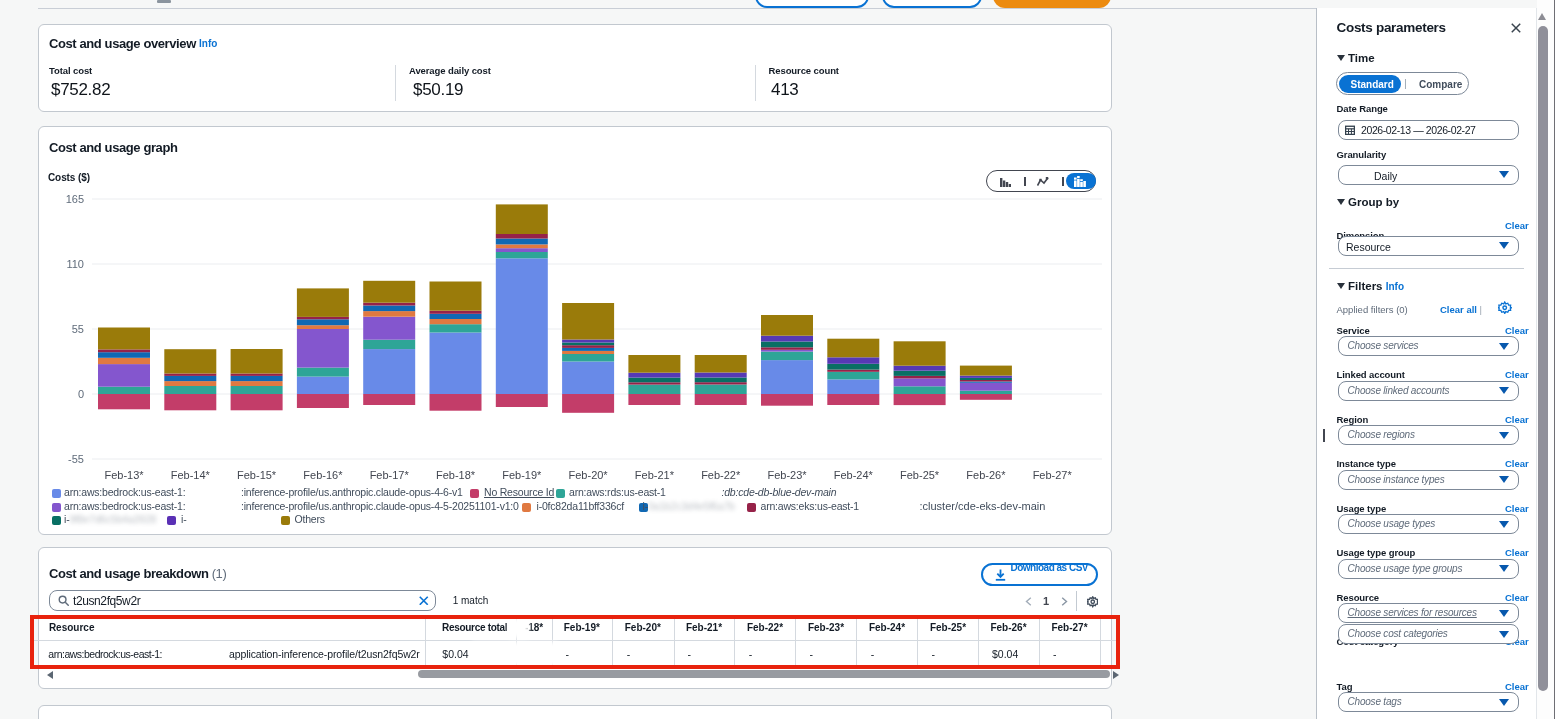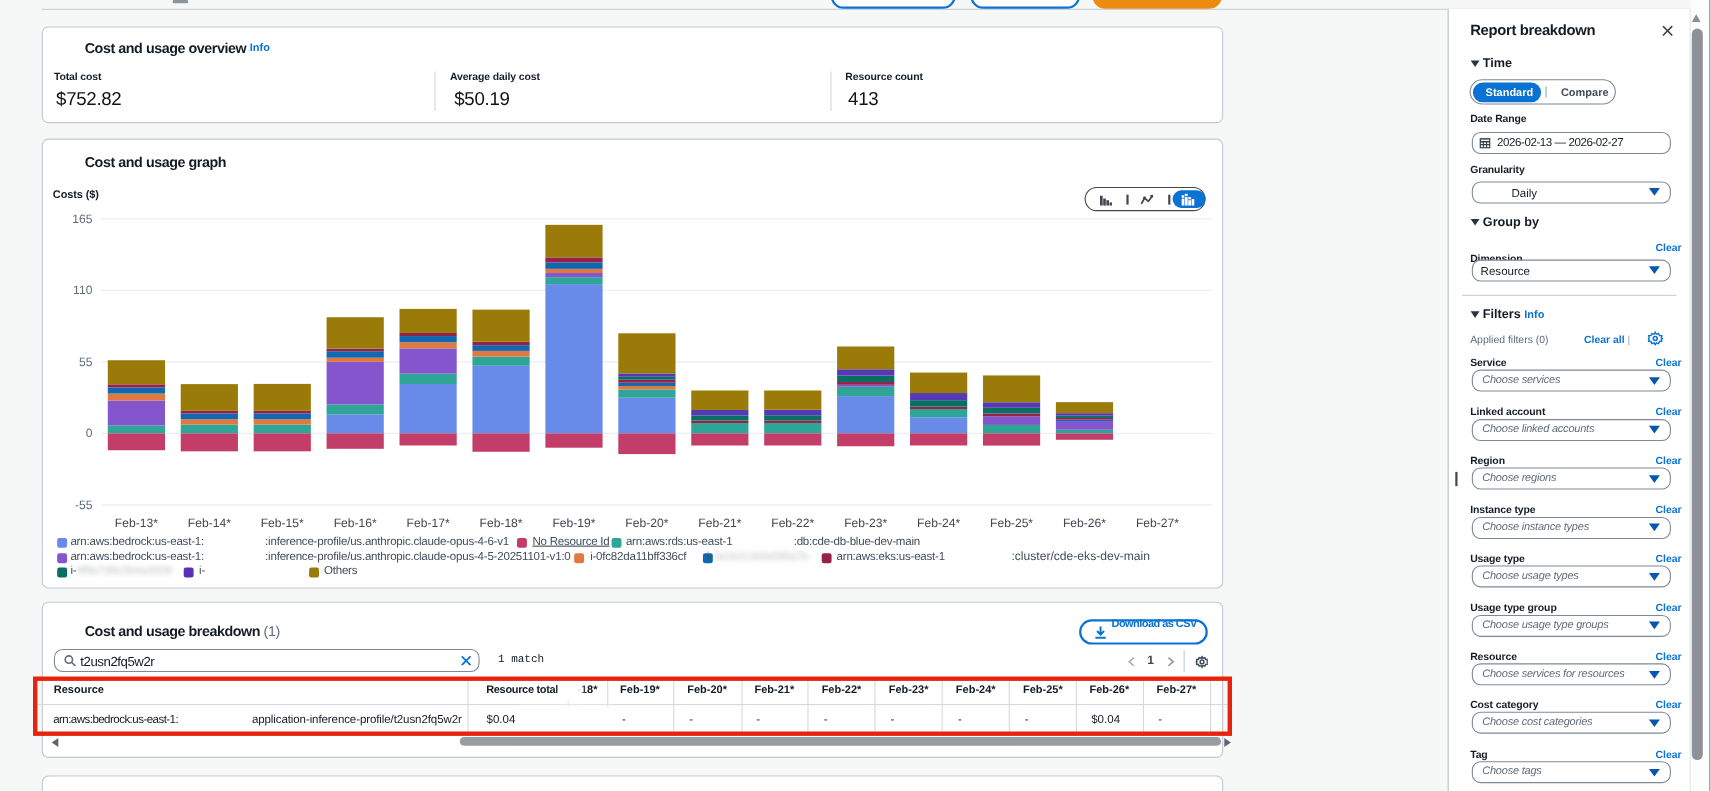--- a/index.html
+++ b/index.html
@@ -3,21 +3,21 @@
 <meta charset="utf-8">
 <style>
 * { margin:0; padding:0; box-sizing:border-box; }
 body { width:1555px; height:719px; overflow:hidden; position:relative;
   font-family:"Liberation Sans", sans-serif; background:#f6f7f7; color:#0f141a; }
 .abs { position:absolute; }
 .card { position:absolute; background:#fff; border:1px solid #c2c8cf; border-radius:6px; }
 .b { font-weight:bold; }
 .blue { color:#0972d3; }
 .gray { color:#5f6b7a; }
-.title { position:absolute; font-size:13px; font-weight:bold; letter-spacing:-0.4px; color:#131b25;margin-left:28px; }
+.title { position:absolute; font-size:13px; font-weight:bold; letter-spacing:-0.4px; color:#131b25; }
 .lbl { position:absolute; font-size:9.5px; font-weight:bold; color:#131b25; letter-spacing:-0.1px; }
 .sel { position:absolute; height:20px; border:1px solid #7d8998; border-radius:8px; background:#fff;
   font-size:10px; color:#5f6b7a; font-style:italic; line-height:18px; padding-left:9px; letter-spacing:-0.2px; }
 .tri { position:absolute; width:0; height:0;
   border-left:5px solid transparent; border-right:5px solid transparent; border-top:7px solid #0758ad; }
 .sel .tri { right:8.5px; top:5.5px; }
 .clr { position:absolute; font-size:9.5px; font-weight:bold; color:#0972d3; }
 .ltx { position:absolute; font-size:10.5px; color:#414d5c; white-space:nowrap; letter-spacing:-0.2px; }
 .blur { filter:blur(2.2px); opacity:0.35; }
 .sech { position:absolute; font-size:11.5px; font-weight:bold; color:#131b25; }
@@ -201,21 +201,21 @@
 <text x="1052.2" y="479" text-anchor="middle" font-size="11" fill="#424650">Feb-27*</text>
 </svg>
 
 <div class="abs" style="left:52px;top:489px;width:9px;height:9px;border-radius:2px;background:#688AE8;"></div>
 <div class="ltx" style="left:64px;top:486px;">arn:aws:bedrock:us-east-1:</div>
 <div class="ltx" style="left:241px;top:486px;">:inference-profile/us.anthropic.claude-opus-4-6-v1</div>
 <div class="abs" style="left:470px;top:489px;width:9px;height:9px;border-radius:2px;background:#C33D69;"></div>
 <div class="ltx" style="left:484px;top:486px;text-decoration:underline;">No Resource Id</div>
 <div class="abs" style="left:555.5px;top:489px;width:9px;height:9px;border-radius:2px;background:#2EA597;"></div>
 <div class="ltx" style="left:569px;top:486px;">arn:aws:rds:us-east-1</div>
-<div class="ltx" style="left:721.5px;top:486px;">:db:cde-db-blue-dev-main</div>
+<div class="ltx" style="left:721.5px;top:486px;font-style:italic;">:db:cde-db-blue-dev-main</div>
 
 <div class="abs" style="left:52px;top:502.5px;width:9px;height:9px;border-radius:2px;background:#8456CE;"></div>
 <div class="ltx" style="left:64px;top:499.5px;">arn:aws:bedrock:us-east-1:</div>
 <div class="ltx" style="left:241px;top:499.5px;">:inference-profile/us.anthropic.claude-opus-4-5-20251101-v1:0</div>
 <div class="abs" style="left:522px;top:502.5px;width:9px;height:9px;border-radius:2px;background:#E07941;"></div>
 <div class="ltx" style="left:536.5px;top:499.5px;">i-0fc82da11bff336cf</div>
 <div class="abs" style="left:639px;top:502.5px;width:9px;height:9px;border-radius:2px;background:#1068B3;"></div>
 <div class="ltx" style="left:642.5px;top:499.5px;">i-<span class="blur">0a1b2c3d4e5f6a7b</span></div>
 <div class="abs" style="left:747px;top:502.5px;width:9px;height:9px;border-radius:2px;background:#962249;"></div>
 <div class="ltx" style="left:760.5px;top:499.5px;">arn:aws:eks:us-east-1</div>
@@ -240,21 +240,21 @@
 
 <div class="abs" style="left:48.9px;top:589.5px;width:387px;height:21px;border:1px solid #7d8998;border-radius:8px;background:#fff;"></div>
 <svg class="abs" style="left:57.5px;top:594.5px;" width="11.5" height="11.5" viewBox="0 0 12 12">
  <circle cx="4.8" cy="4.8" r="3.5" stroke="#5f6b7a" stroke-width="1.5" fill="none"></circle>
  <line x1="7.6" y1="7.6" x2="11.2" y2="11.2" stroke="#5f6b7a" stroke-width="1.5"></line>
 </svg>
 <div class="abs" style="left:73px;top:594px;font-size:12px;letter-spacing:-0.4px;color:#131b25;">t2usn2fq5w2r</div>
 <svg class="abs" style="left:419px;top:595.5px;" width="9.5" height="9.5" viewBox="0 0 10 10">
  <path d="M0.8 0.8 L9.2 9.2 M9.2 0.8 L0.8 9.2" stroke="#0972d3" stroke-width="1.7"></path>
 </svg>
-<div class="abs" style="left:452.7px;top:595px;font-size:10px;color:#131b25;font-family:Liberation Mono, monospace;">1 match</div>
+<div class="abs" style="left:452.7px;top:595px;font-size:10px;color:#131b25;">1 match</div>
 
 <svg class="abs" style="left:1025px;top:597px;" width="7" height="9" viewBox="0 0 7 9">
     <path d="M5.8 0.8 L1.5 4.5 L5.8 8.2" stroke="#a3adb9" stroke-width="1.4" fill="none"></path>
   </svg>
 <div class="abs b" style="left:1043px;top:594.5px;font-size:11px;color:#424650;">1</div>
 <svg class="abs" style="left:1060.5px;top:597px;" width="7" height="9" viewBox="0 0 7 9">
     <path d="M1.2 0.8 L5.5 4.5 L1.2 8.2" stroke="#8a96a4" stroke-width="1.4" fill="none"></path>
   </svg>
 <div class="abs" style="left:1076px;top:591px;width:1px;height:20px;background:#c3cad2;"></div>
 <svg class="abs" style="left:1086.5px;top:596px;" width="11.5" height="11.5" viewBox="0 0 16 16">
@@ -307,21 +307,21 @@
     <path d="M7 0 L1 4 L7 8 Z" fill="#5b6672"></path>
   </svg>
 <svg class="abs" style="left:1112px;top:670.5px;" width="8" height="8" viewBox="0 0 8 8">
     <path d="M1 0 L7 4 L1 8 Z" fill="#5b6672"></path>
   </svg>
 <div class="card" style="left:38px;top:705px;width:1074px;height:30px;"></div>
 
 <div class="abs" style="left:1112px;top:8px;width:443px;height:1px;background:#c9ced6;"></div>
 <div class="abs" style="left:1317px;top:8px;width:220px;height:711px;background:#fff;"></div>
 <div class="abs" style="left:1316px;top:8px;width:1px;height:711px;background:#b8bfc7;"></div>
-<div class="abs b" style="left:1336.5px;top:20px;font-size:13.5px;letter-spacing:-0.3px;color:#131b25;">Report breakdown</div>
+<div class="abs b" style="left:1336.5px;top:20px;font-size:13.5px;letter-spacing:-0.3px;color:#131b25;">Costs parameters</div>
 <svg class="abs" style="left:1510.5px;top:22.5px;" width="10" height="10" viewBox="0 0 13 13">
  <path d="M1 1 L12 12 M12 1 L1 12" stroke="#39434e" stroke-width="1.9"></path>
   </svg>
 <div class="abs" style="left:1336.5px;top:54.5px;width:0;height:0;border-left:4.2px solid transparent;border-right:4.2px solid transparent;border-top:6.5px solid #2a323c;"></div>
 <div class="sech" style="left:1348px;top:51.5px;">Time</div>
 <div class="abs" style="left:1336px;top:72px;width:133px;height:23px;border:1.5px solid #7d8998;border-radius:12px;background:#fff;"></div>
 <div class="abs" style="left:1338.5px;top:74.5px;width:62.5px;height:18px;background:#0972d3;border-radius:9px;"></div>
 <div class="abs b" style="left:1350.5px;top:78.5px;font-size:10px;color:#fff;">Standard</div>
 <div class="abs" style="left:1404px;top:77px;font-size:11px;color:#9aa5b1;">|</div>
 <div class="abs b" style="left:1419px;top:78.5px;font-size:10px;color:#414d5c;">Compare</div>
@@ -368,24 +368,24 @@
 <div class="clr" style="left:1505px;top:458px;">Clear</div>
 <div class="sel" style="left:1337.5px;top:469.5px;width:181px;">Choose instance types<span class="tri"></span></div>
 <div class="lbl" style="left:1336.5px;top:502.5px;">Usage type</div>
 <div class="clr" style="left:1505px;top:502.5px;">Clear</div>
 <div class="sel" style="left:1337.5px;top:514.0px;width:181px;">Choose usage types<span class="tri"></span></div>
 <div class="lbl" style="left:1336.5px;top:547px;">Usage type group</div>
 <div class="clr" style="left:1505px;top:547px;">Clear</div>
 <div class="sel" style="left:1337.5px;top:558.5px;width:181px;">Choose usage type groups<span class="tri"></span></div>
 <div class="lbl" style="left:1336.5px;top:591.5px;">Resource</div>
 <div class="clr" style="left:1505px;top:591.5px;">Clear</div>
-<div class="sel" style="left:1337.5px;top:603.0px;width:181px;">Choose services for resources<span class="tri"></span></div>
+<div class="sel" style="left:1337.5px;top:603.0px;width:181px;text-decoration:underline;">Choose services for resources<span class="tri"></span></div>
 <div class="lbl" style="left:1336.5px;top:636px;">Cost category</div>
 <div class="clr" style="left:1505px;top:636px;">Clear</div>
-<div class="sel" style="left:1337.5px;top:647px;width:181px;">Choose cost categories<span class="tri"></span></div>
+<div class="sel" style="left:1337.5px;top:624px;width:181px;">Choose cost categories<span class="tri"></span></div>
 <div class="lbl" style="left:1336.5px;top:680.5px;">Tag</div>
 <div class="clr" style="left:1505px;top:680.5px;">Clear</div>
 <div class="sel" style="left:1337.5px;top:692.0px;width:181px;">Choose tags<span class="tri"></span></div>
 <div class="abs" style="left:1323px;top:429px;width:1.5px;height:13px;background:#424650;"></div>
 <div class="abs" style="left:1537px;top:0;width:17px;height:719px;background:#fdfdfd;"></div>
 <div class="abs" style="left:1536px;top:8px;width:1px;height:711px;background:#e2e6ea;"></div>
 <div class="abs" style="left:1538px;top:26px;width:9.5px;height:665px;background:#90909a;border-radius:5px;"></div>
 <div class="abs" style="left:1538px;top:13px;width:0;height:0;border-left:4.8px solid transparent;border-right:4.8px solid transparent;border-bottom:7px solid #8c8c94;"></div>
 <div class="abs" style="left:1553.5px;top:0;width:1.5px;height:719px;background:#6e6e74;"></div>
 

